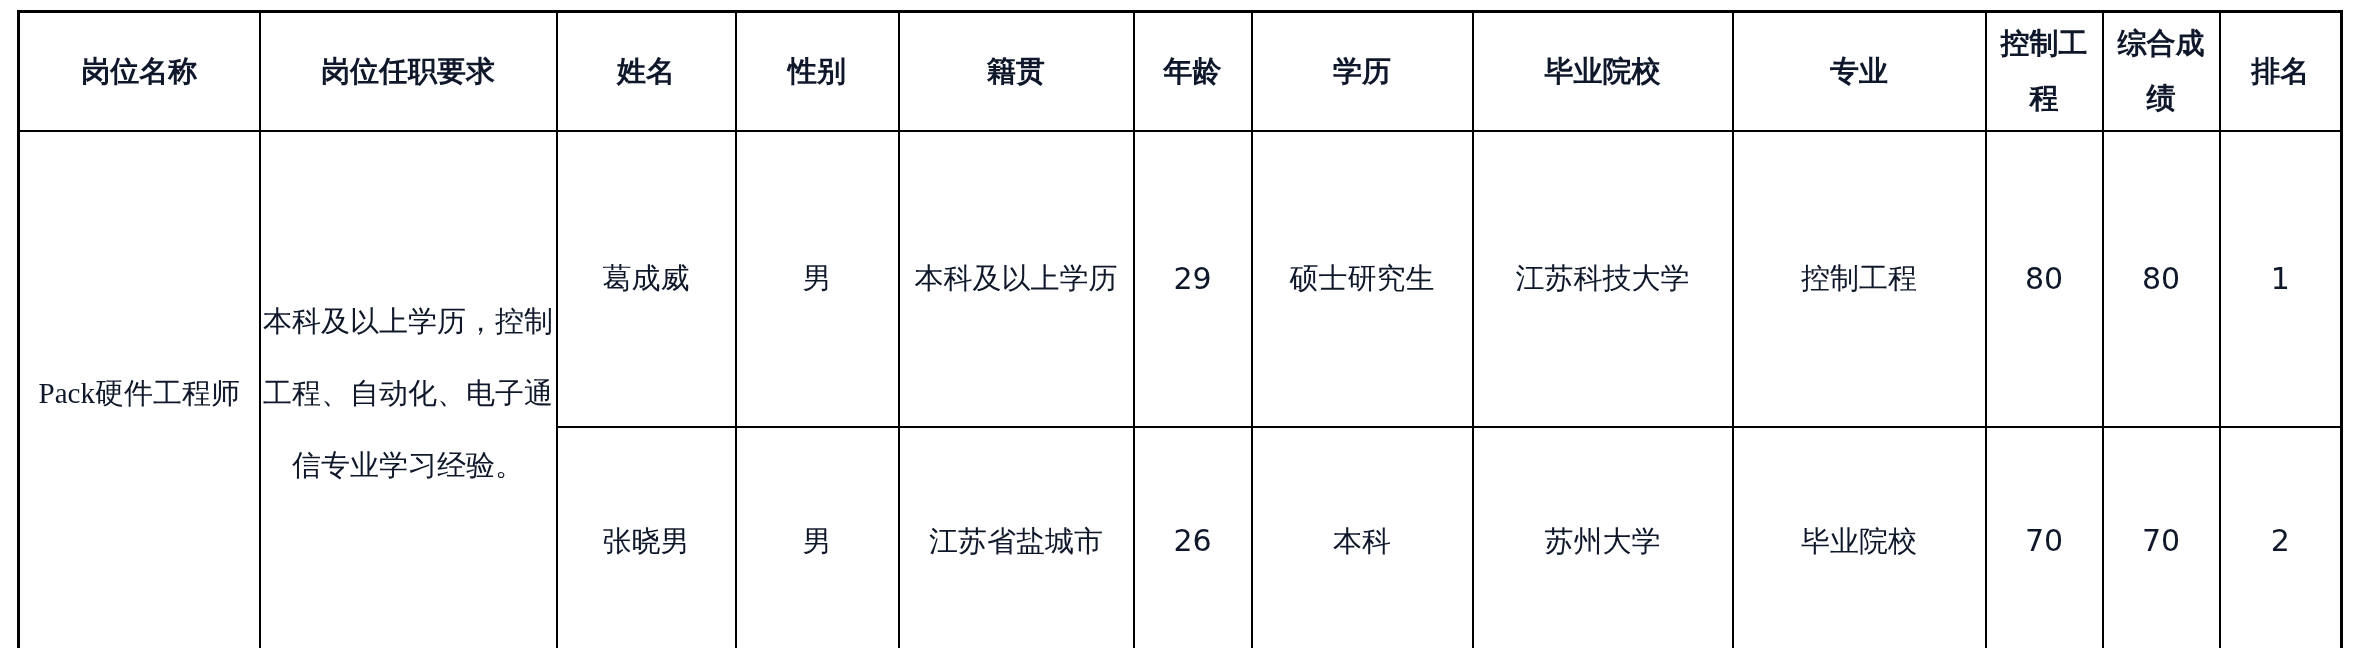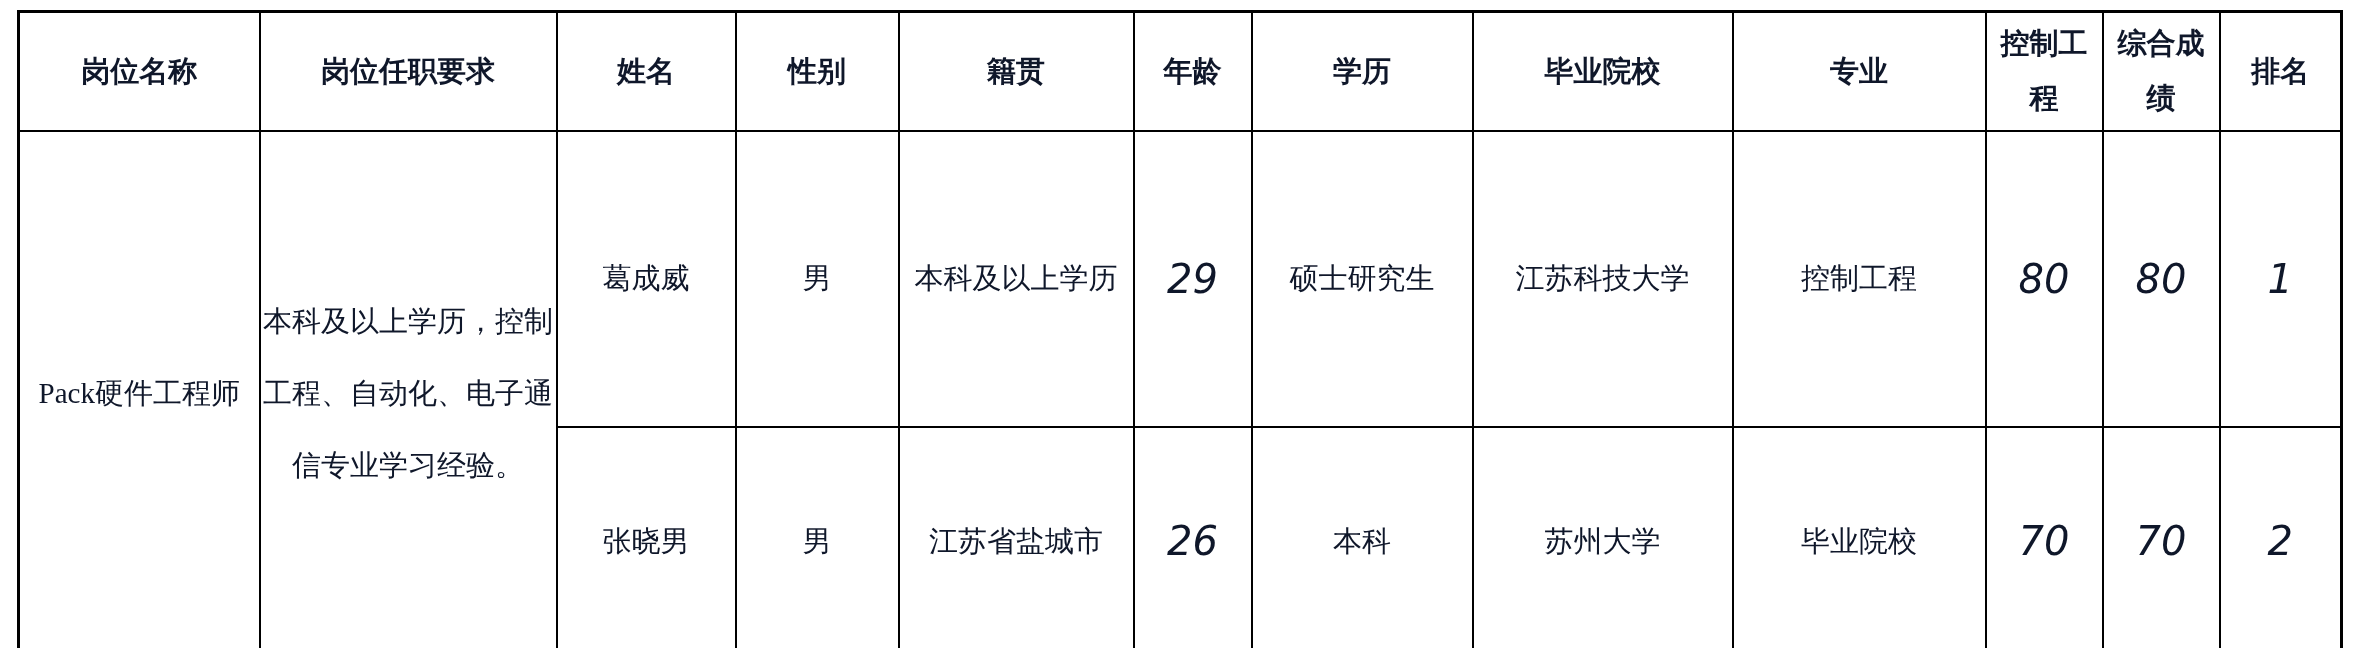--- a/index.html
+++ b/index.html
@@ -48,22 +48,21 @@
   td {
     line-height: 1.4;
   }
   td.req-cell {
     line-height: 72px;
     padding: 0 16px;
     margin-top: 16px;
   }
   td.num-cell {
     font-family: "DejaVu Sans", "Liberation Sans", sans-serif;
-    font-size: 40px;
-    font-style: italic;
+    font-size: 30px;
   }
 </style>
 </head>
 <body>
 
 <div class="page">
   <table class="score-table">
     <colgroup>
       <col style="width:241px">
       <col style="width:297px">

